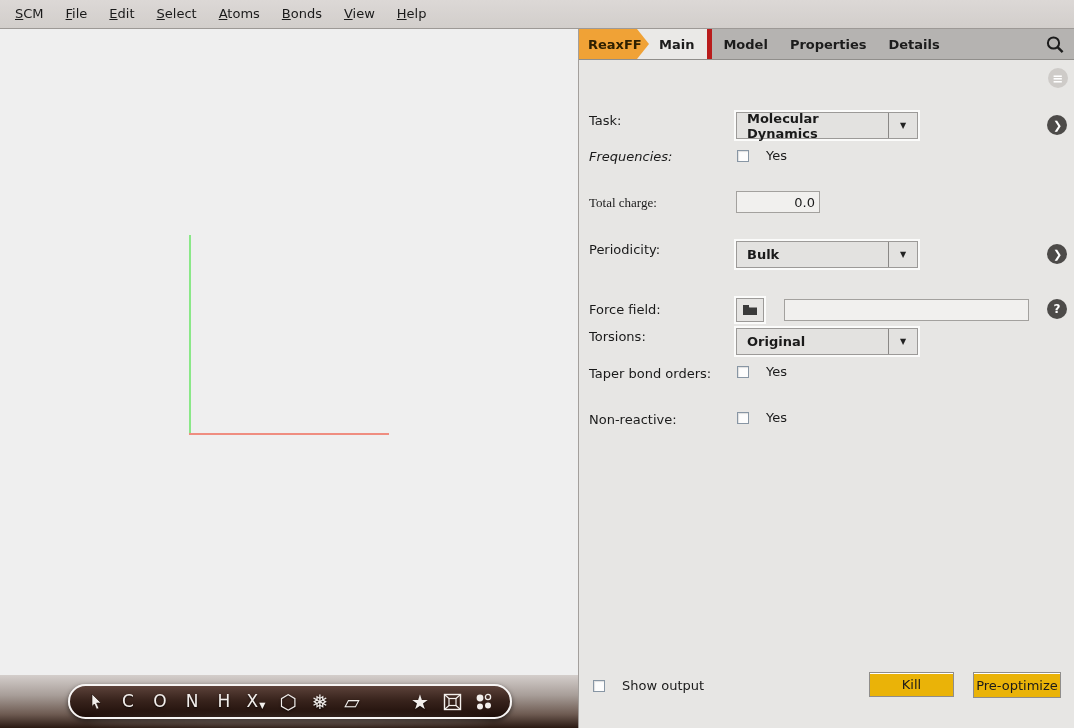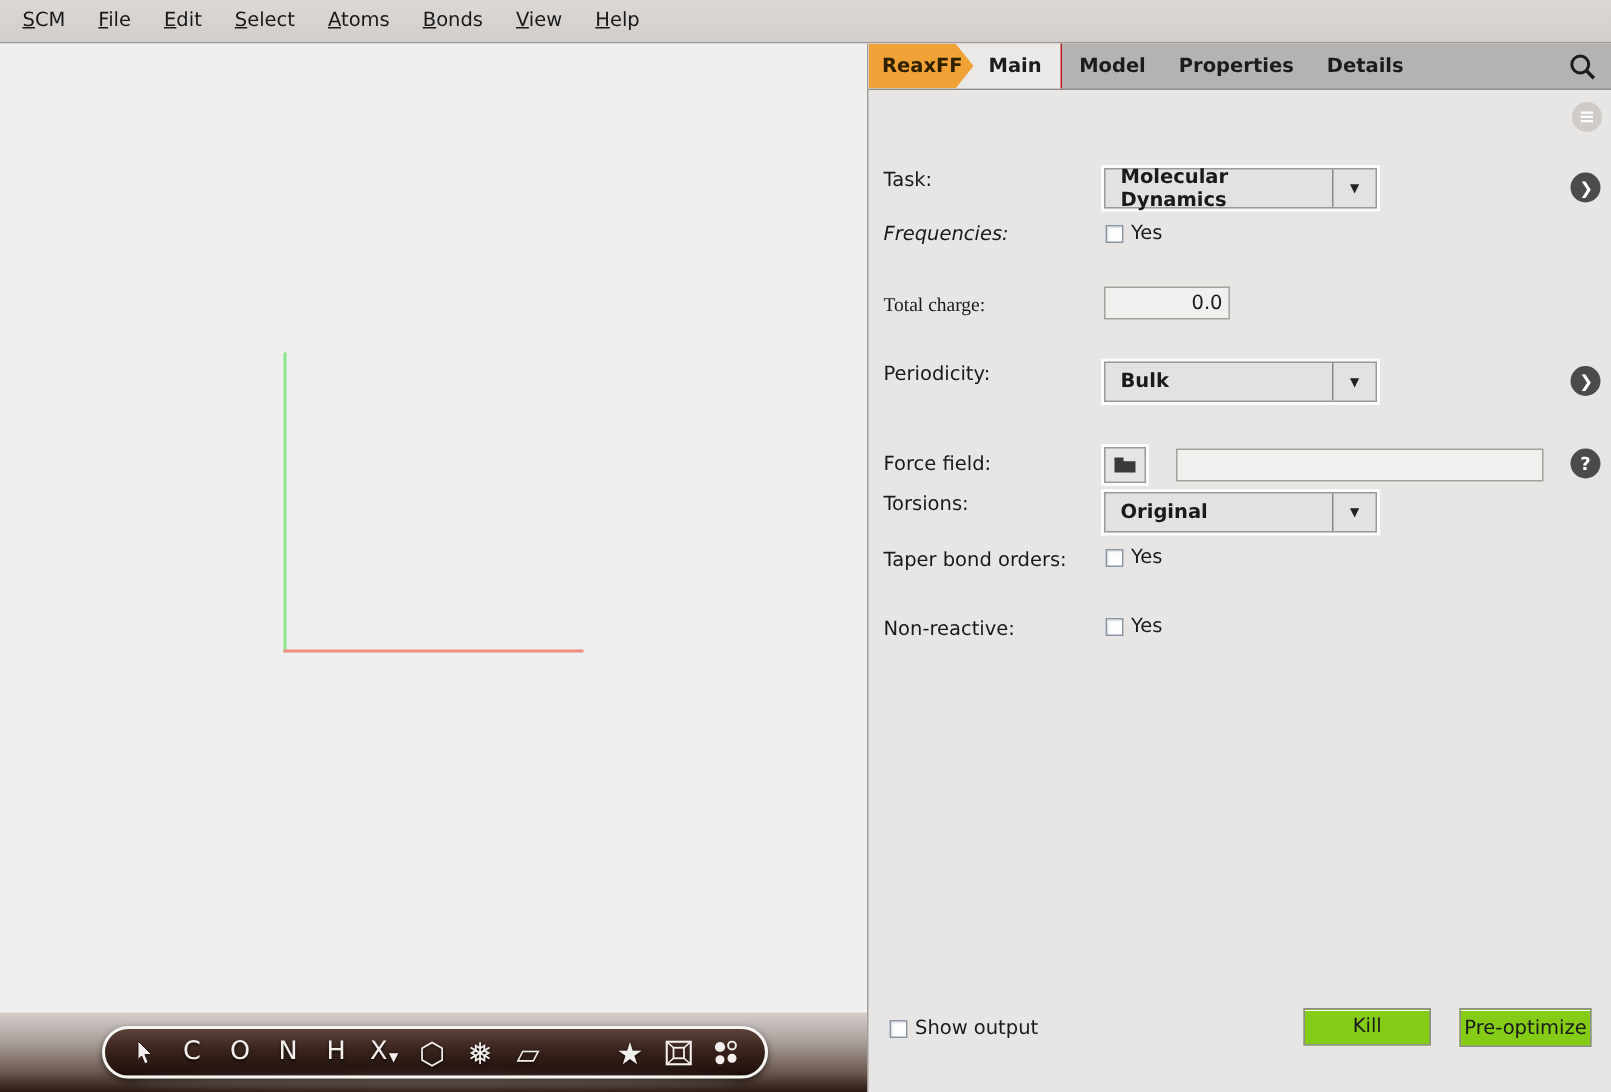--- a/index.html
+++ b/index.html
@@ -32,51 +32,51 @@
   .tool.glyph { font-size:20px; }
   .tool .dd-small { font-size:8px; vertical-align:-1px; margin-left:1px; }
   .tool svg { display:block; margin:0 auto; }
   .tool-spacer { flex:1; }
 
   
   .right-panel { position:absolute; left:578px; top:29px; width:496px; height:699px;
     background:#e7e6e4; border-left:1px solid #a39f9c; }
   .tabbar { position:relative; height:31px; background:#b5b3b1; border-bottom:1px solid #908e8b;
     display:flex; align-items:stretch; }
-  .active-wrap { display:flex; background:#eae9e7; border-right:1px solid #b91c1c; }
+  .active-wrap { display:flex; background:#eae9e7; border-right:5px solid #b91c1c; }
   .banner { width:70px; background:#f0a236; color:#2e2000; font-weight:bold; line-height:31px;
     padding-left:9px; clip-path:polygon(0 0,calc(100% - 12px) 0,100% 50%,calc(100% - 12px) 100%,0 100%); }
   .tab { font-weight:bold; line-height:31px; padding:0 11px; color:#1c1c1c; cursor:pointer; }
   .tab.active { padding:0 13px 0 10px; }
   .search-btn { position:absolute; right:8px; top:5px; width:22px; height:22px; cursor:pointer; }
 
   .panel-body { position:relative; width:100%; height:668px; }
   .flabel { position:absolute; left:10px; padding-top:3px;text-align:right; }
 
   
   .dropdown { position:absolute; left:157px; width:182px; height:27px; background:#e3e2e0;
     border:1px solid #9c9a98; box-shadow:0 0 0 2px #fbfbfa; display:flex; align-items:center; cursor:pointer; }
   .dd-value { flex:1; padding-left:10px;font-weight:bold; }
   .dd-btn { width:29px; height:100%; border-left:1px solid #8a8886; display:flex; align-items:center; justify-content:center; }
   .dd-arrow { font-size:8px; color:#222; }
   .txt-input { position:absolute; height:22px; background:#f1f0ee; border:1px solid #a3a19e;
     font-family:inherit; font-size:13px; color:#1a1a1a; padding:0 4px; }
   .txt-right { text-align:right; }
-  .check { display:flex; align-items:center; gap:5px; cursor:pointer; }
+  .check { display:flex; align-items:center; gap:17px; cursor:pointer; }
   .check .box { width:12px; height:12px; background:#fdfdfd; border:1px solid #8896a4;
     box-shadow:inset 1px 1px 1px rgba(0,0,0,.12); }
   .circle-btn { position:absolute; width:20px; height:20px; border-radius:50%; background:#4d4b49;
     color:#fff; display:flex; align-items:center; justify-content:center; cursor:pointer; }
   .circle-btn.light { background:#cecbc8; }
   .circle-btn .chev { font-size:11px; font-weight:bold; line-height:1; margin-left:1px; }
   .circle-btn .qm { font-size:12px; font-weight:bold; line-height:1; }
   .circle-btn .menu-glyph { font-size:13px; font-weight:bold; color:#fff; line-height:1; }
   .folder-btn { position:absolute; left:157px; width:28px; height:24px; background:#e6e5e3;
     border:1px solid #9c9a98; box-shadow:0 0 0 2px #fbfbfa; display:flex; align-items:center; justify-content:center; cursor:pointer; }
-  .push-btn { position:absolute; height:25px; background:#84cc16; border:1px solid #8f8d8b;
+  .push-btn { position:absolute; height:25px; background:#eab308; border:1px solid #8f8d8b;
     box-shadow:inset 0 1px 0 #ffffff; font-family:inherit; font-size:13px; color:#1a1a1a;
     text-align:center; cursor:pointer; }
 </style>
 </head>
 <body>
 
 <div class="app">
 
   <div class="menubar" id="menubar">
       <span class="menu-item"><u>S</u>CM</span>

